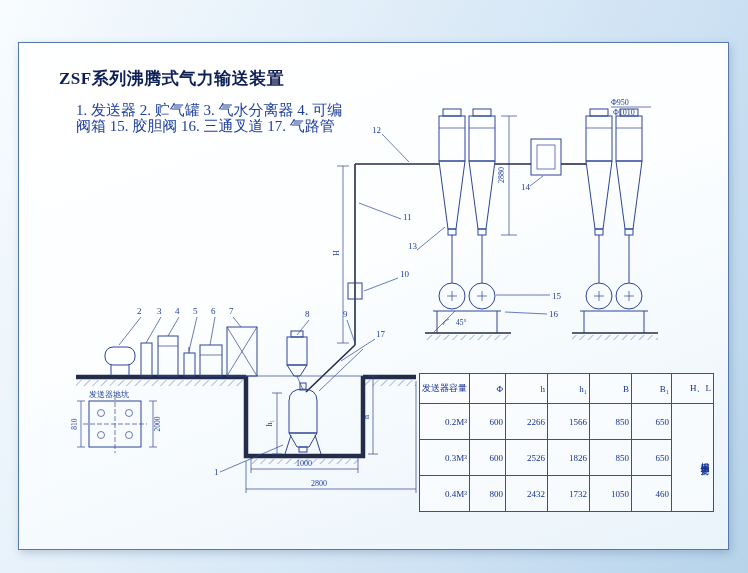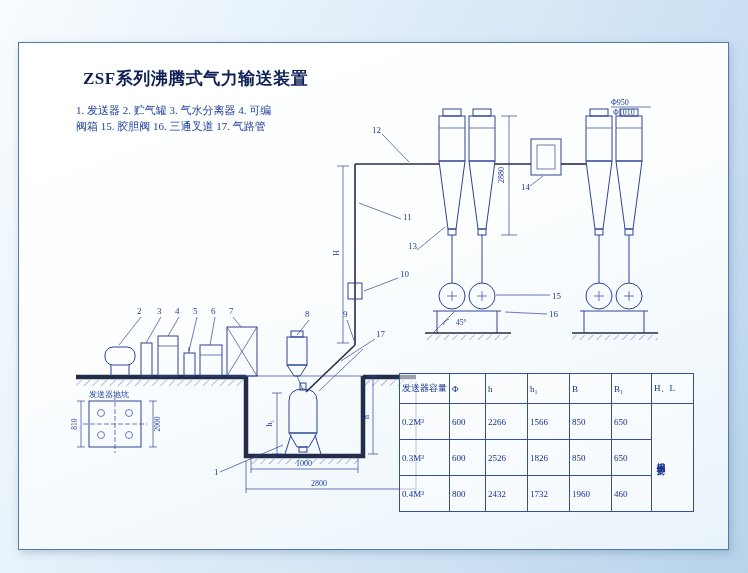--- a/index.html
+++ b/index.html
@@ -4,34 +4,34 @@
 <style>
   *{margin:0;padding:0;box-sizing:border-box}
   html,body{width:748px;height:573px}
   body{font-family:"Liberation Serif","DejaVu Serif",serif}
   .page{position:relative;width:748px;height:573px;overflow:hidden;
         background:linear-gradient(115deg,#f8fcfe 0%,#e6f1fa 30%,#cde1f3 70%,#b6d3ea 100%)}
   .panel{position:absolute;left:18px;top:42px;width:711px;height:508px;
          border:1px solid #5578ab;
          background:linear-gradient(160deg,#ffffff 0%,#fcfeff 45%,#e9f3fa 100%);
          box-shadow:2px 3px 8px rgba(70,100,140,.28)}
-  .title{position:absolute;left:64px;top:24px;font-size:17px;font-weight:bold;
+  .title{position:absolute;left:40px;top:24px;font-size:17px;font-weight:bold;
          color:#0e1f55;letter-spacing:.5px}
-  .legend{position:absolute;left:57px;top:60px;color:#1e3e9a;font-size:11px;
+  .legend{position:absolute;left:57px;top:60px;color:#1e3e9a;font-size:15px;
           line-height:15.5px;white-space:nowrap}
   svg.drawing{position:absolute;left:0;top:0;width:711px;height:508px}
   svg text{fill:#1e3e9a;font-size:9px;font-family:"Liberation Serif","DejaVu Serif",serif}
   svg text.dim{font-size:8px}
   svg text.small{font-size:7.5px}
   .ln{stroke:#2e4496;stroke-width:1;fill:none}
   .thin{stroke:#2e4496;stroke-width:.7;fill:none}
   .thick{stroke:#232c48;stroke-width:4.5;fill:none}
   .mid{stroke:#232c48;stroke-width:1.6;fill:none}
-  .spec-table{position:absolute;left:380px;top:330px;border-collapse:collapse;
-              color:#14318f;font-size:9px;text-align:left;background:rgba(255,255,255,.55)}
+  .spec-table{position:absolute;left:400px;top:330px;border-collapse:collapse;
+              color:#14318f;font-size:9px;text-align:right;background:rgba(255,255,255,.55)}
   .spec-table th,.spec-table td{border:1px solid #33509f;padding:0 2px;font-weight:normal}
   .spec-table th{height:30px}
   .spec-table td{height:36px}
   .note-cell{writing-mode:vertical-rl;text-orientation:upright;letter-spacing:1px;
              font-size:9px;display:inline-block}
 </style>
 </head>
 <body>
 
 <div class="page">
@@ -304,20 +304,20 @@
           <td>2526</td>
           <td>1826</td>
           <td>850</td>
           <td>650</td>
         </tr>
         <tr>
           <td>0.4M³</td>
           <td>800</td>
           <td>2432</td>
           <td>1732</td>
-          <td>1960</td>
+          <td>1050</td>
           <td>460</td>
         </tr>
       </tbody>
     </table>
 
   </div>
 </div>
 
 </body></html>

